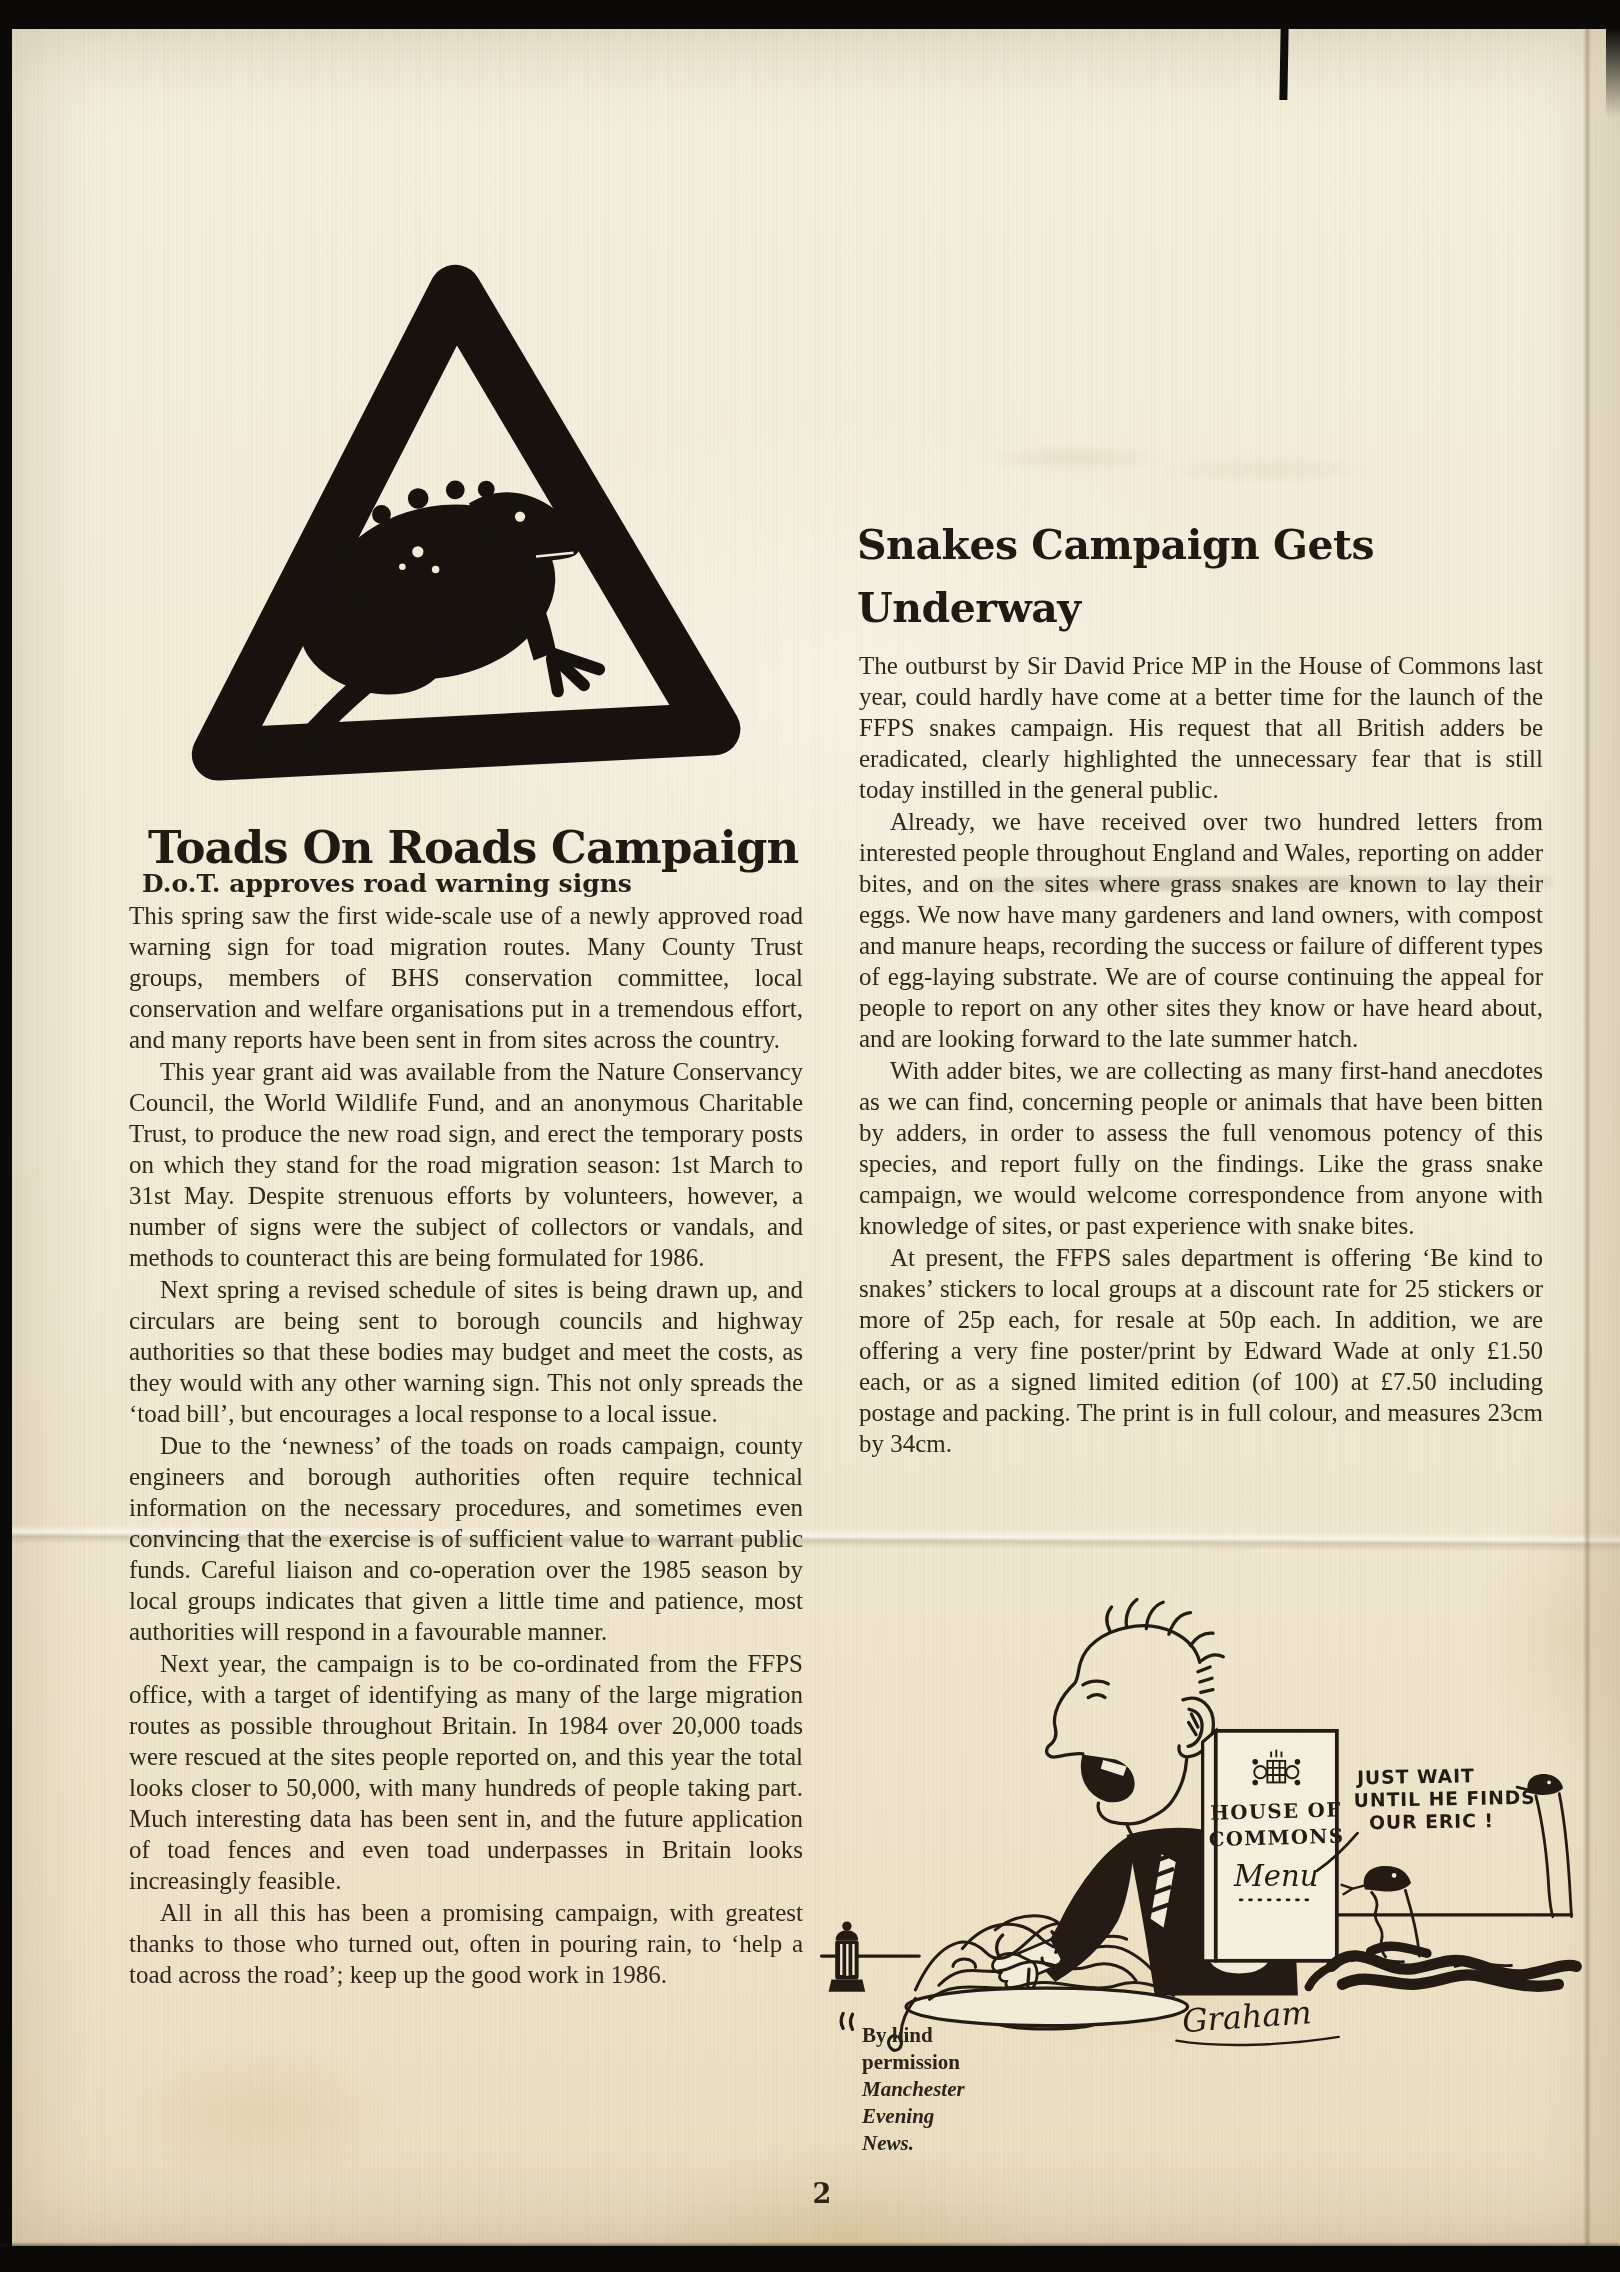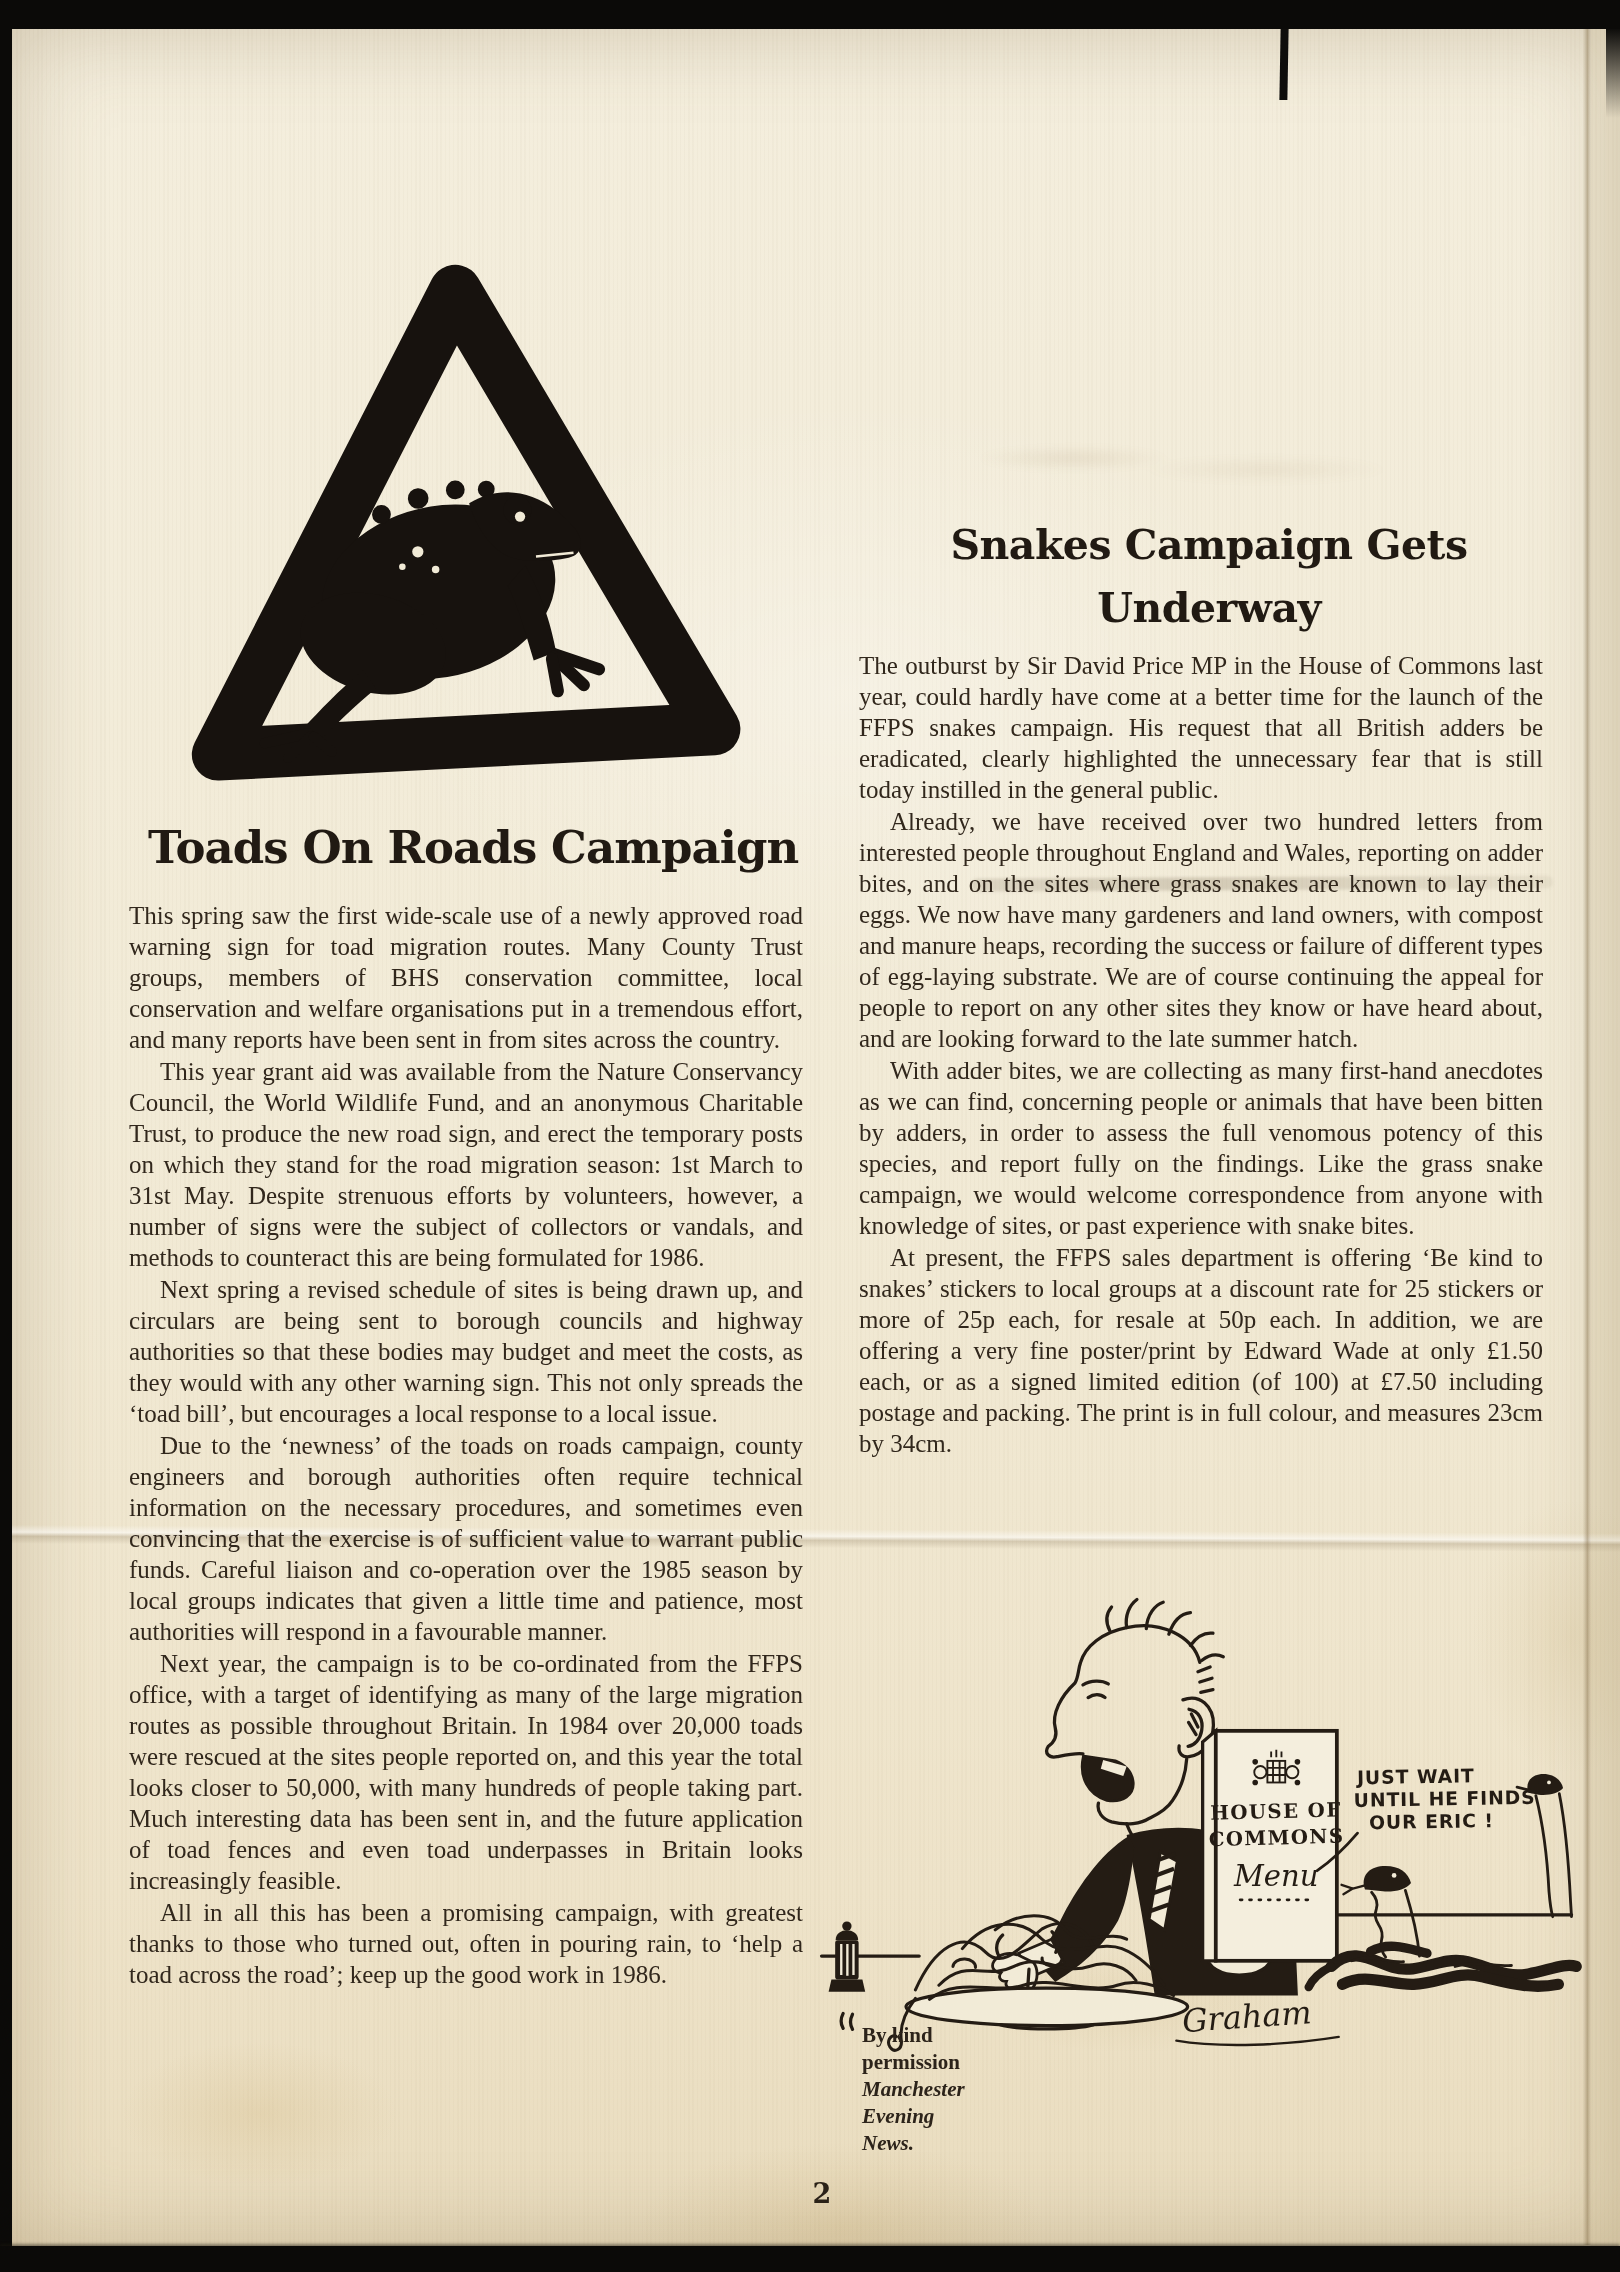--- a/index.html
+++ b/index.html
@@ -36,21 +36,21 @@
       background:radial-gradient(141px 19px at 20% 40%,rgba(150,120,80,0.22),transparent 70%),
                  radial-gradient(178px 20.6px at 62% 60%,rgba(150,120,80,0.16),transparent 70%);}
   .sign-svg{position:absolute;left:174px;top:261px;width:633px;height:530px;}
   h1.headline{position:absolute;left:140px;top:816px;width:694px;margin:8px;
       font-family:"DejaVu Serif","Liberation Serif",serif;font-weight:bold;color:#211a13;
       font-size:45px;line-height:1.05;letter-spacing:-0.9px;}
   .subhead{position:absolute;left:142px;top:869px;width:680px;
       font-family:"DejaVu Serif",serif;font-weight:bold;color:#26201a;font-size:25px;}
   h2.headline2{position:absolute;left:857px;top:514px;width:704px;margin:0;
       font-family:"DejaVu Serif","Liberation Serif",serif;font-weight:bold;color:#211a13;
-      font-size:41px;line-height:63px;letter-spacing:-0.5px;text-align:center;}
+      font-size:41px;line-height:63px;letter-spacing:-0.5px;}
   h2.headline2 span{display:block;}
   .col{position:absolute;text-align:justify;font-size:25px;line-height:31px;color:#31271c;}
   .col p{margin:1px;text-indent:31px;}
   .col p.first{text-indent:0;}
   .left-col{left:128px;top:899px;width:676px;}
   .right-col{left:858px;top:649px;width:686px;}
   .cartoon-svg{position:absolute;left:798px;top:1591px;width:798px;height:474px;}
   .caption{position:absolute;left:862px;top:2022px;width:244px;font-size:21px;line-height:27px;
       color:#2c231a;font-weight:bold;}
   .caption .it{font-style:italic;}
@@ -95,20 +95,21 @@
     <g fill="#f1ead6">
       <circle cx="738" cy="545" r="11"></circle>
       <circle cx="520" cy="620" r="12"></circle>
         <circle cx="558" cy="658" r="8"></circle>
         <circle cx="487" cy="652" r="7"></circle>
     </g>
     <path d="M 772 630 L 852 622" stroke="#f1ead6" stroke-width="5" fill="none"></path>
   </svg>
 
   <h1 class="headline">Toads On Roads Campaign</h1>
+  <div class="subhead">D.o.T. approves road warning signs</div>
   <div class="col left-col">
     <p class="first">This spring saw the first wide-scale use of a newly approved road warning sign for toad migration routes. Many County Trust groups, members of BHS conservation committee, local conservation and welfare organisations put in a tremendous effort, and many reports have been sent in from sites across the country.</p>
     <p>This year grant aid was available from the Nature Conservancy Council, the World Wildlife Fund, and an anonymous Charitable Trust, to produce the new road sign, and erect the temporary posts on which they stand for the road migration season: 1st March to 31st May. Despite strenuous efforts by volunteers, however, a number of signs were the subject of collectors or vandals, and methods to counteract this are being formulated for 1986.</p>
     <p>Next spring a revised schedule of sites is being drawn up, and circulars are being sent to borough councils and highway authorities so that these bodies may budget and meet the costs, as they would with any other warning sign. This not only spreads the ‘toad bill’, but encourages a local response to a local issue.</p>
     <p>Due to the ‘newness’ of the toads on roads campaign, county engineers and borough authorities often require technical information on the necessary procedures, and sometimes even convincing that the exercise is of sufficient value to warrant public funds. Careful liaison and co-operation over the 1985 season by local groups indicates that given a little time and patience, most authorities will respond in a favourable manner.</p>
     <p>Next year, the campaign is to be co-ordinated from the FFPS office, with a target of identifying as many of the large migration routes as possible throughout Britain. In 1984 over 20,000 toads were rescued at the sites people reported on, and this year the total looks closer to 50,000, with many hundreds of people taking part. Much interesting data has been sent in, and the future application of toad fences and even toad underpasses in Britain looks increasingly feasible.</p>
     <p>All in all this has been a promising campaign, with greatest thanks to those who turned out, often in pouring rain, to ‘help a toad across the road’; keep up the good work in 1986.</p>
   </div>
 
   <h2 class="headline2">

